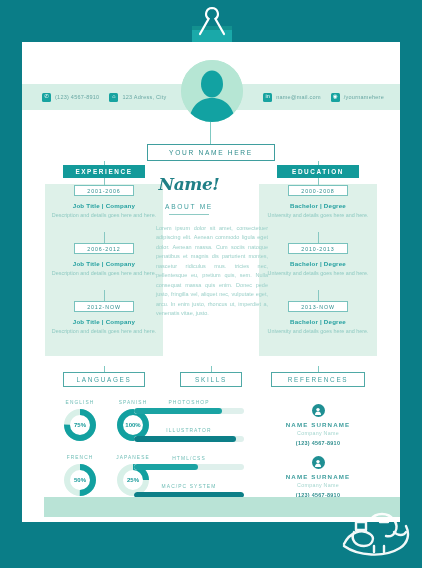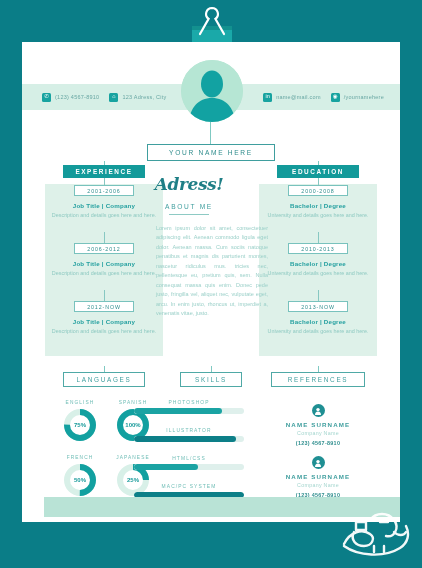--- a/index.html
+++ b/index.html
@@ -229,21 +229,21 @@
 
   <div class="vline" style="left:318px;top:290px;height:12px;"></div>
   <div class="datebox" style="left:288px;top:301px;width:60px;">
     <span>2013-NOW</span>
   </div>
   <div class="entry" style="left:259px;top:318px;width:118px;">
     <div class="etitle">Bachelor | Degree</div>
     <div class="edesc">University and details goes here and here.</div>
   </div>
 
-  <div id="hello">Adress!</div>
+  <div id="hello">Name!</div>
   <div id="aboutme">ABOUT ME</div>
   <div id="aboutrule"></div>
   <div id="abouttext">Lorem ipsum dolor sit amet, consectetuer adipiscing elit. Aenean commodo ligula eget dolor. Aenean massa. Cum sociis natoque penatibus et magnis dis parturient montes, nascetur ridiculus mus. tricies nec, pellentesque eu, pretium quis, sem. Nulla consequat massa quis enim. Donec pede justo, fringilla vel, aliquet nec, vulputate eget, arcu. In enim justo, rhoncus ut, imperdiet a, venenatis vitae, justo.</div>
 
   <div class="tickline" style="left:104px;top:366px;width:1px;height:8px;"></div>
   <div class="obadge" style="left:63px;top:372px;width:82px;">
     <span>LANGUAGES</span>
   </div>
 
   <div class="donutwrap" style="left:57px;top:400px;">

